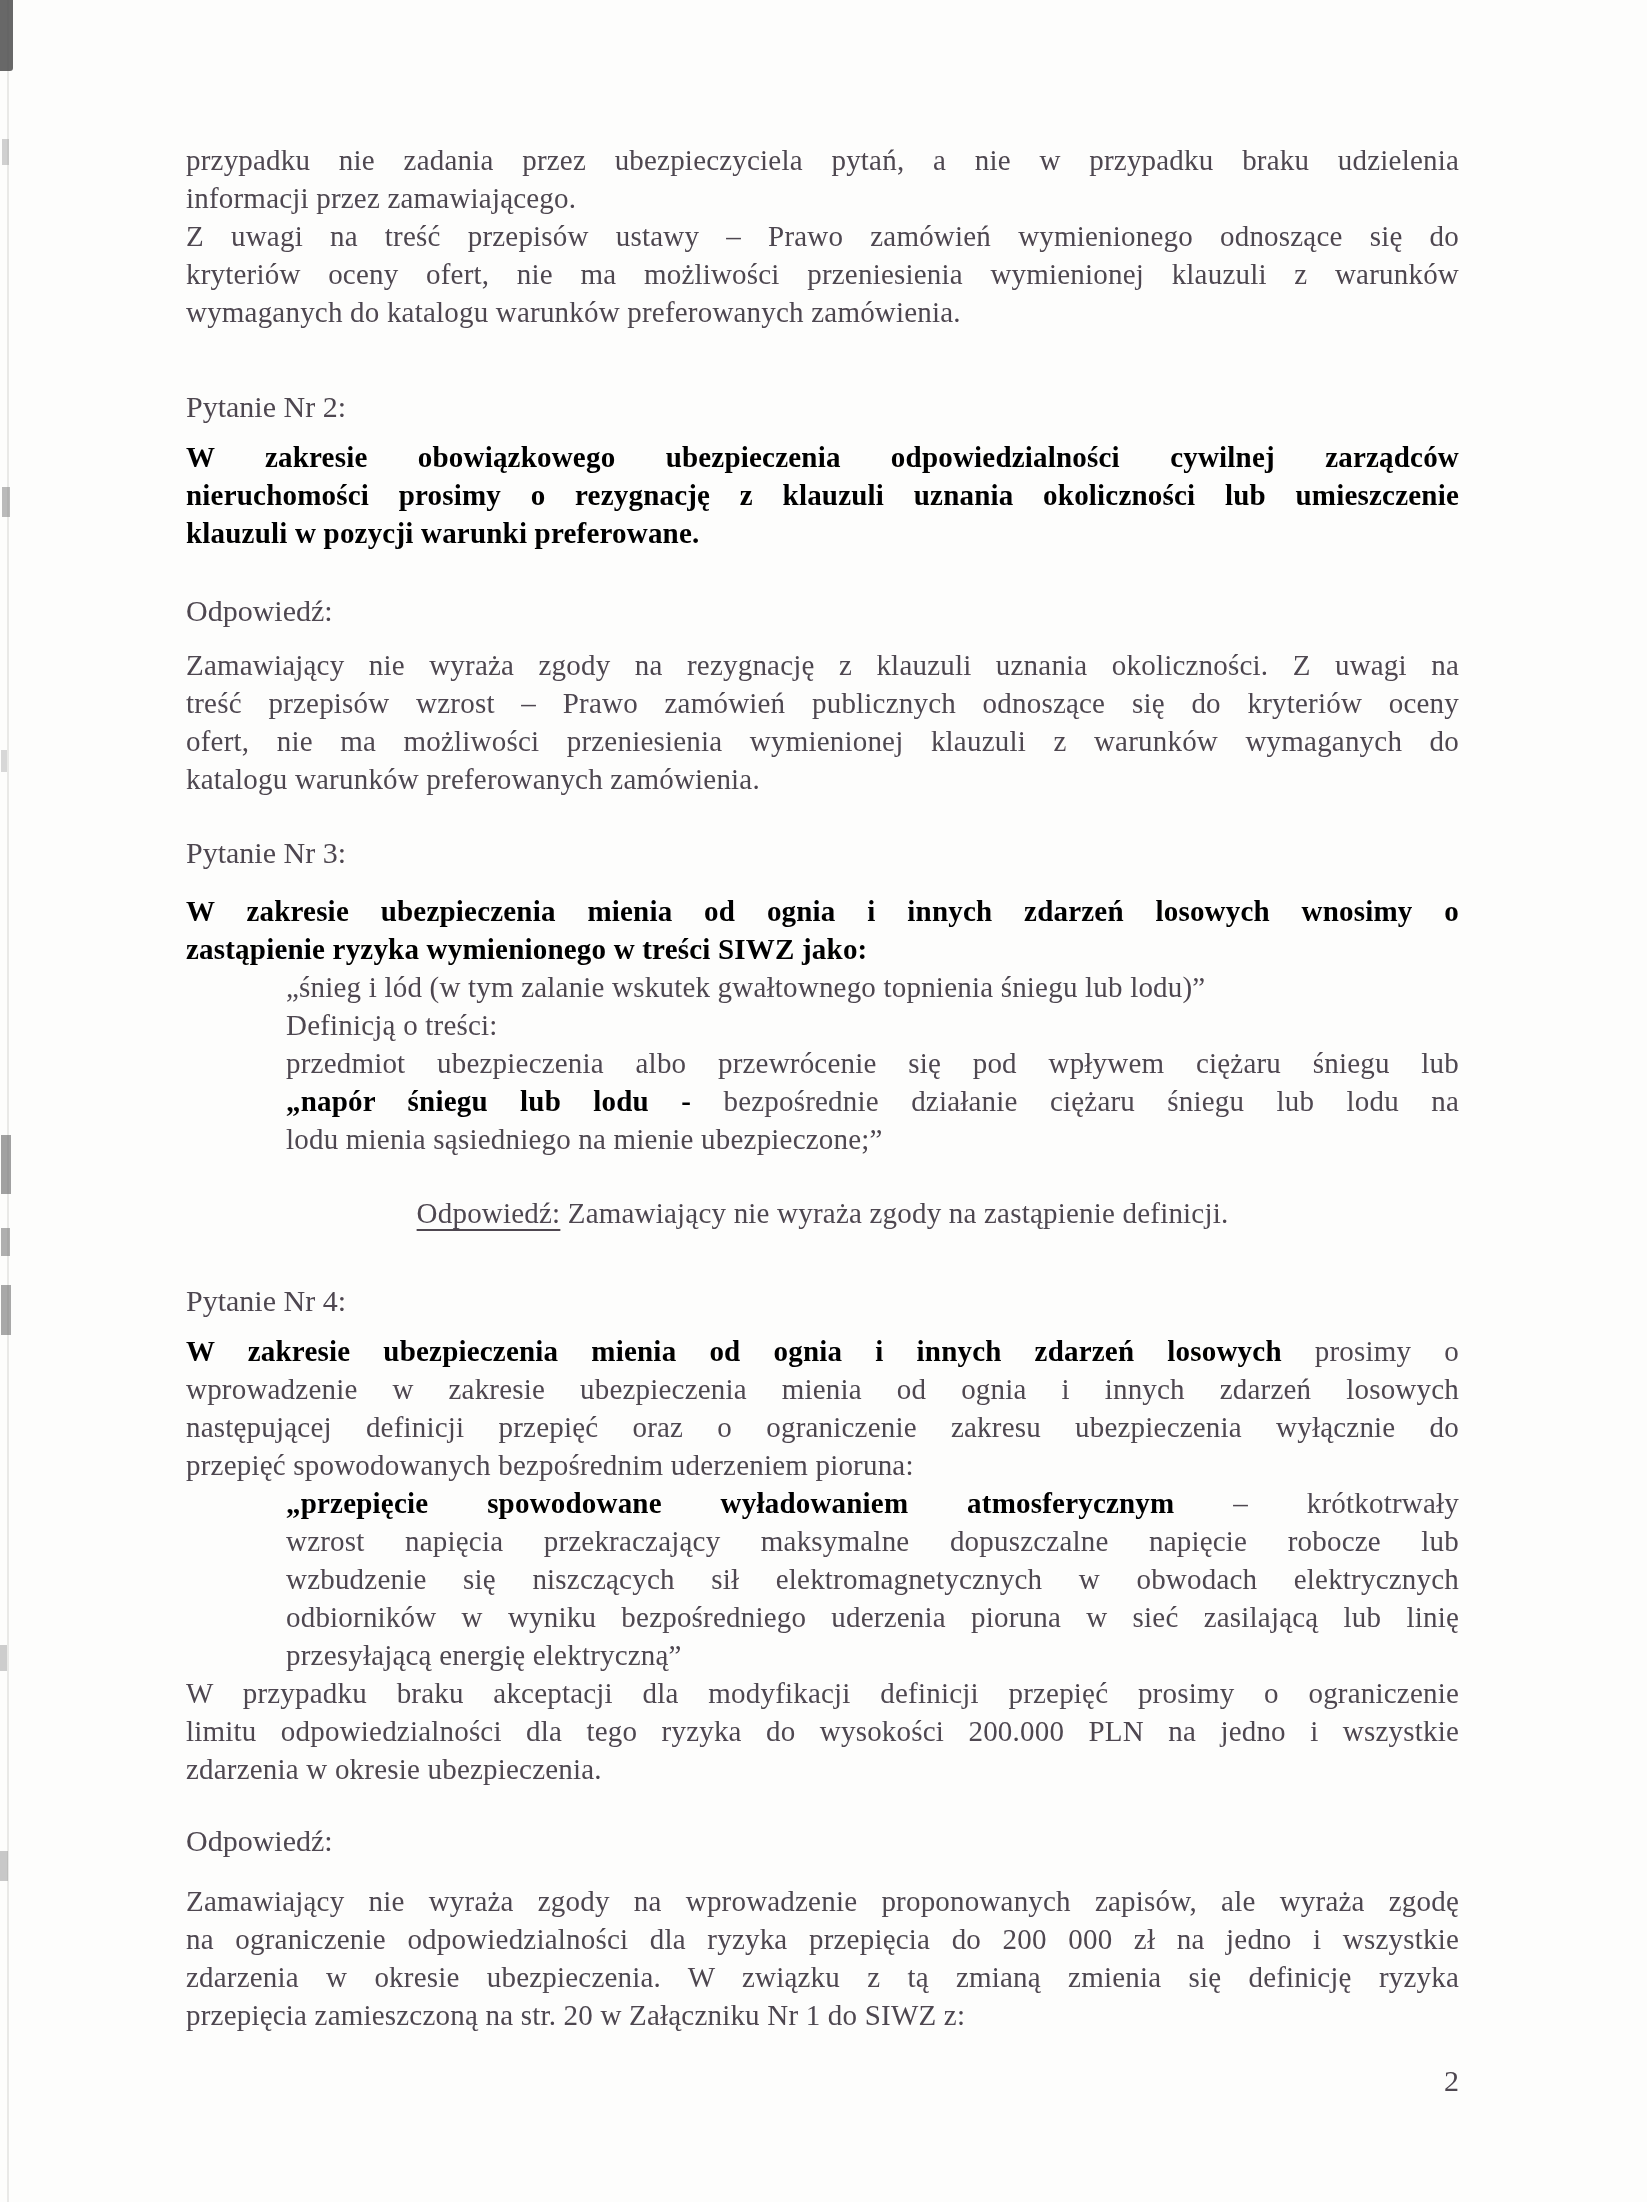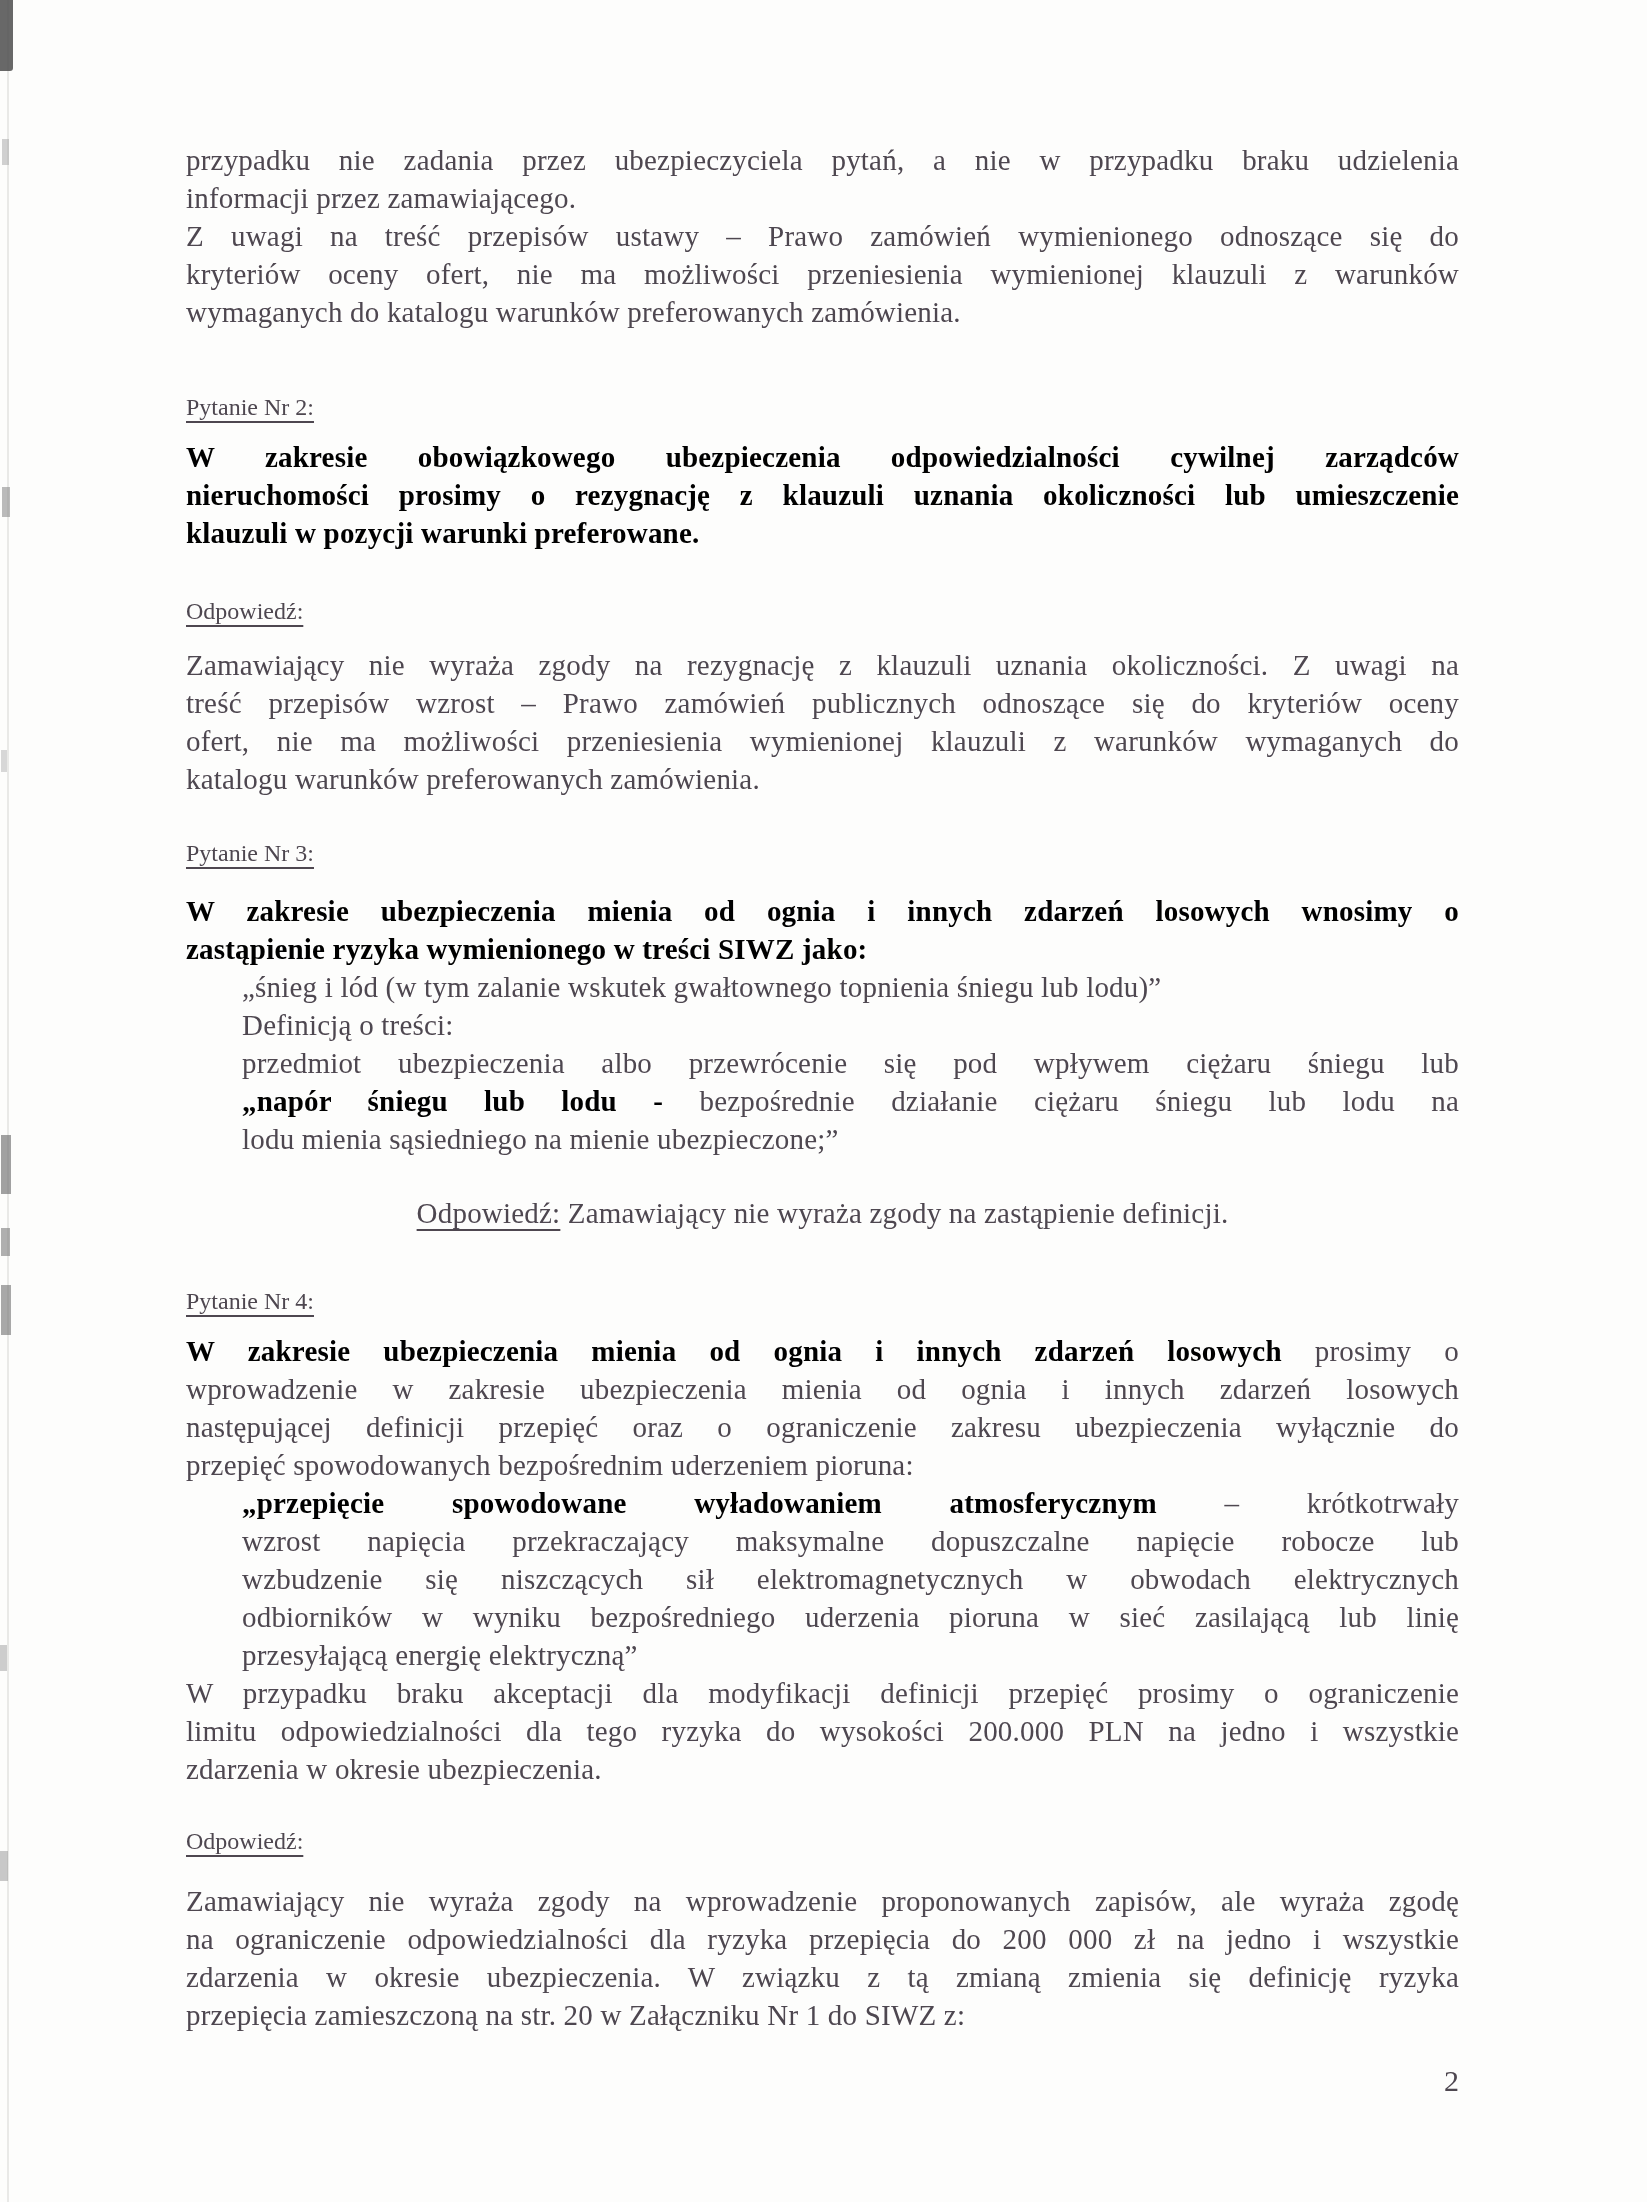--- a/index.html
+++ b/index.html
@@ -15,24 +15,23 @@
     padding:141px 188px 0 186px;
   }
   .ln{
     font-size:29px;
     line-height:38px;
     letter-spacing:0.2px;
   }
   .j{text-align:justify;text-align-last:justify;}
   .l{text-align:left;}
   .b{font-weight:bold;color:#000000;}
-  .ind{margin-left:56px;}
+  .ind{margin-left:100px;}
   .heading{
-    font-size:24px;line-height:38px;
-    text-decoration:underline;
+    font-size:30px;line-height:38px;
     text-underline-offset:6px;
     text-decoration-thickness:1.5px;
   }
   .u{
     text-decoration:underline;
     text-underline-offset:6px;
     text-decoration-thickness:1.5px;
   }
   
   .mt-q2{margin-top:57px;}

